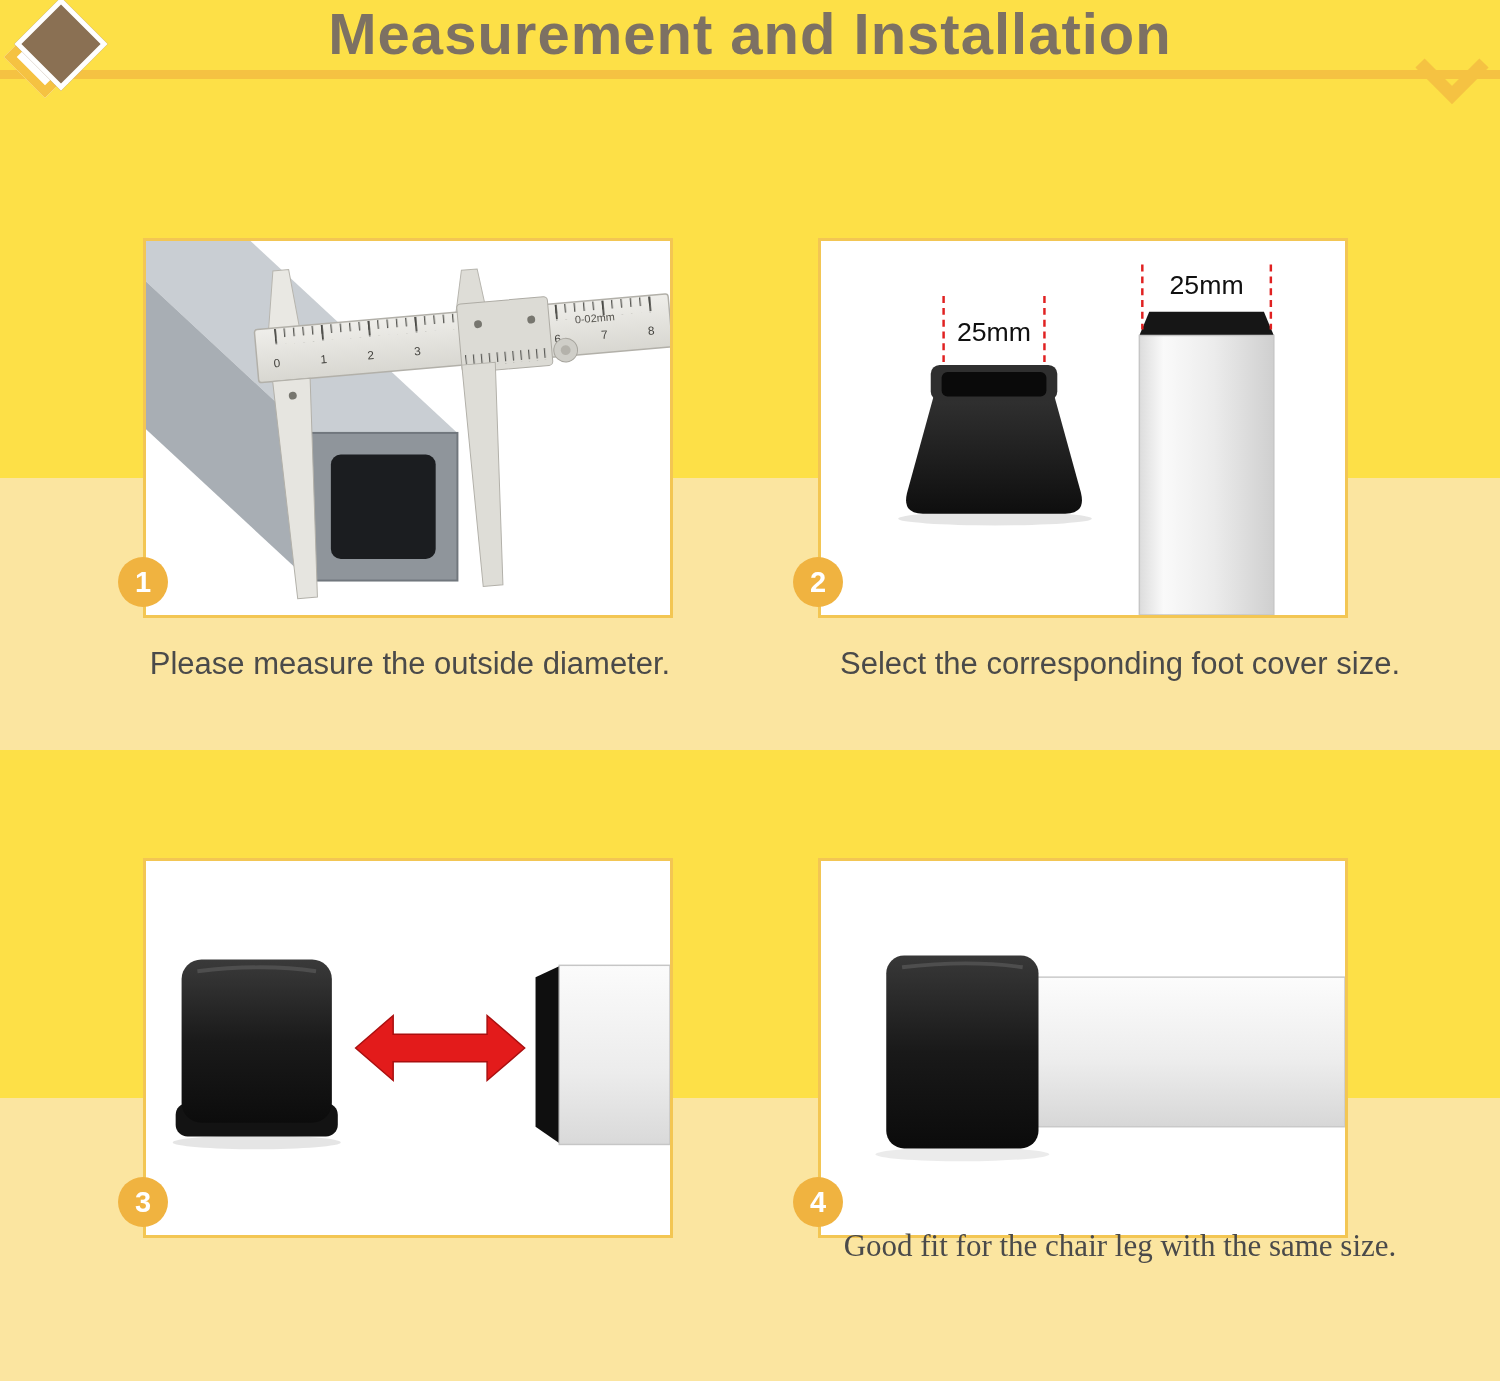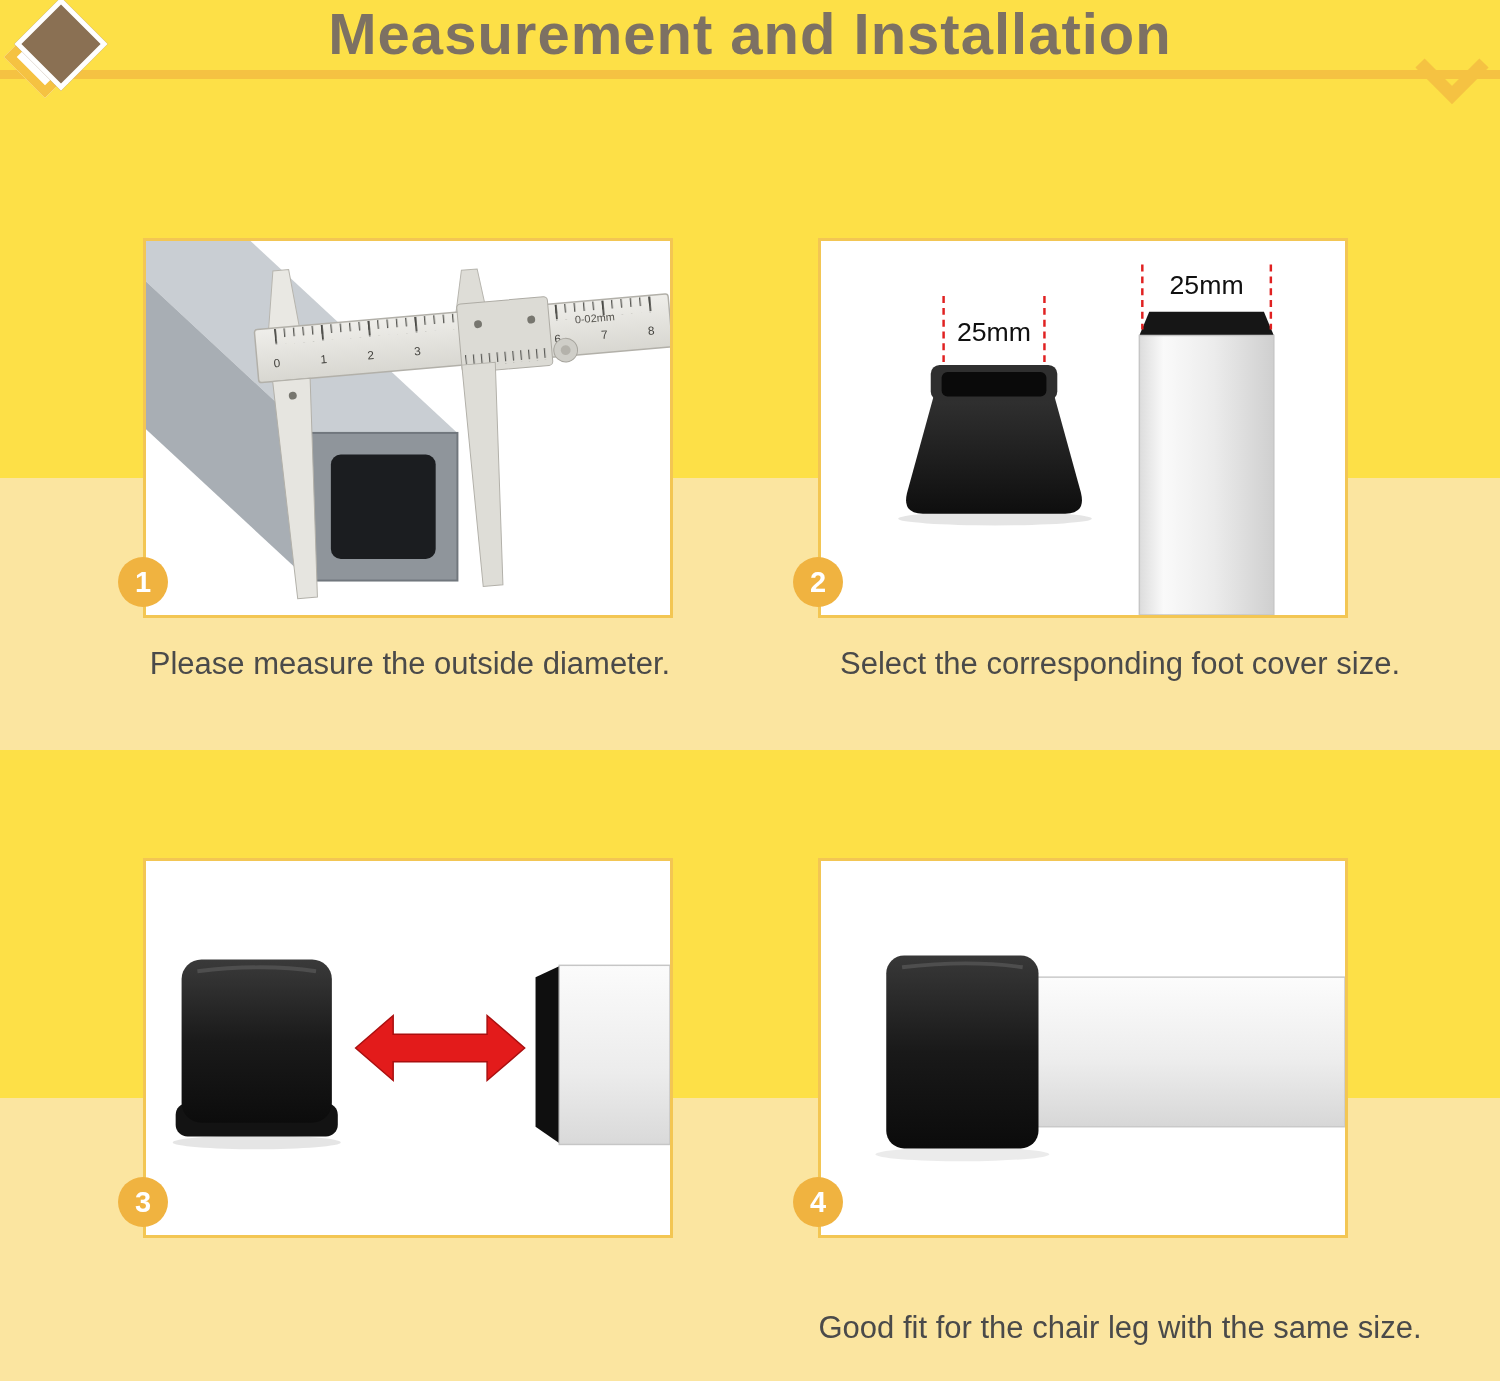--- a/index.html
+++ b/index.html
@@ -30,21 +30,21 @@
            display:flex; align-items:center; justify-content:center; font-size:29px; font-weight:bold; z-index:4; }
   .c1 { left:118px; top:557px; }
   .c2 { left:793px; top:557px; }
   .c3 { left:118px; top:1177px; }
   .c4 { left:793px; top:1177px; }
 
   .caption { position:absolute; text-align:center; font-size:31px; color:#4A4A4A; z-index:3; }
   .cap1 { left:10px;  width:800px; top:646px; }
   .cap2 { left:740px; width:760px; top:646px; }
   .cap3 { left:10px;  width:800px; top:1271px; }
-  .cap4 { left:740px; width:760px; top:1310px; }
+  .cap4 { left:740px; width:760px; top:1228px;font-family:Liberation Serif, serif; }
 
   .scale-num { font-size:12px; fill:#44433f; text-anchor:middle; font-family:"Liberation Sans",sans-serif; }
   .precision { font-size:11px; fill:#55534e; font-family:"Liberation Sans",sans-serif; }
   .size-label { font-size:27px; fill:#101010; text-anchor:middle; font-family:"Liberation Sans",sans-serif; }
   .dash { stroke:#E02121; stroke-width:2.5; stroke-dasharray:7 5; fill:none; }
 </style>
 </head>
 <body>
 
 <div class="page">

